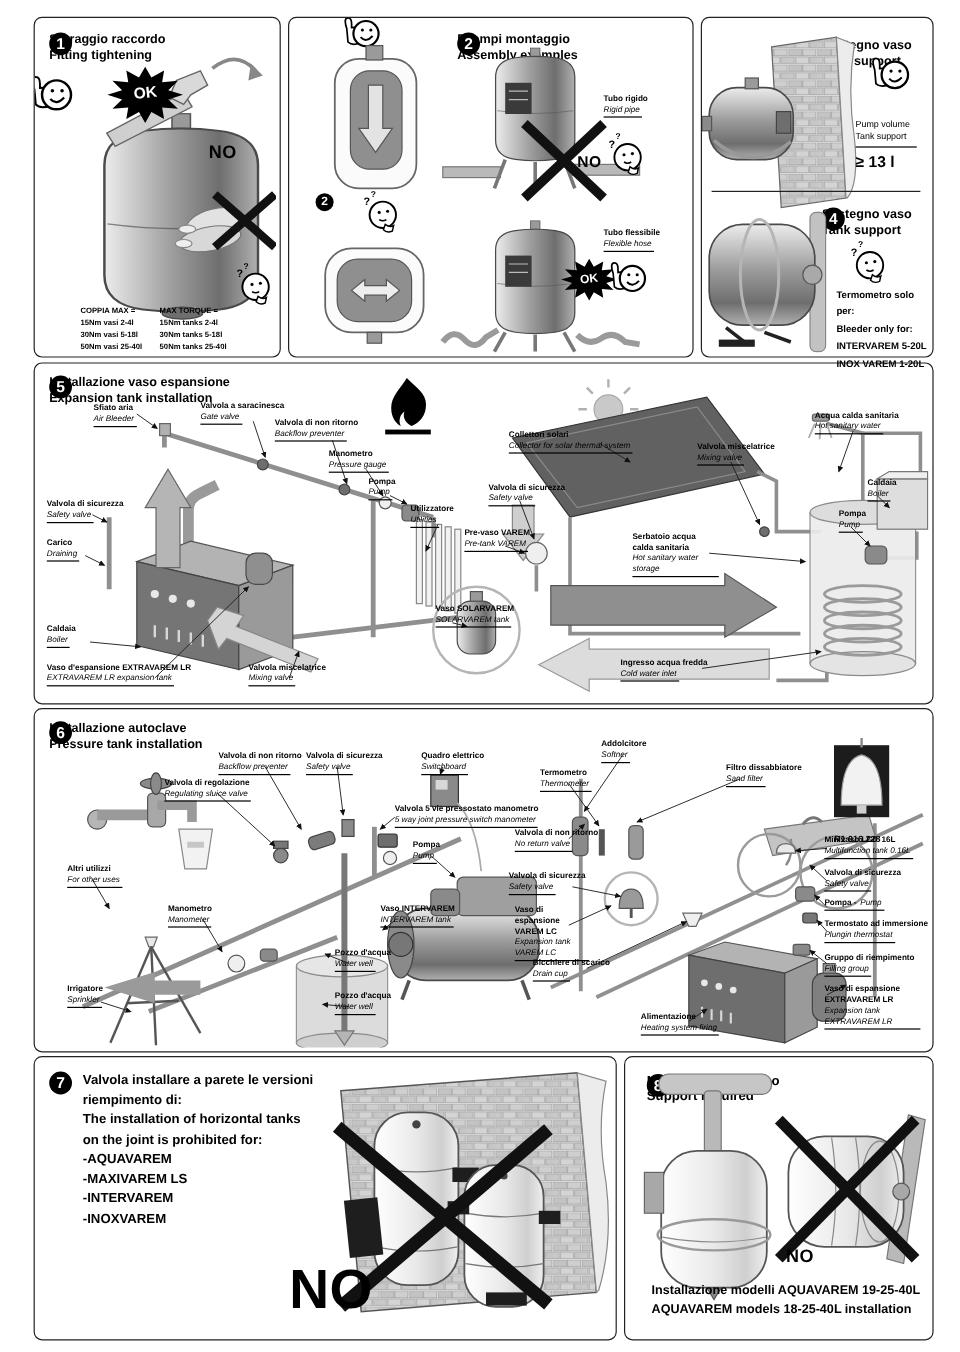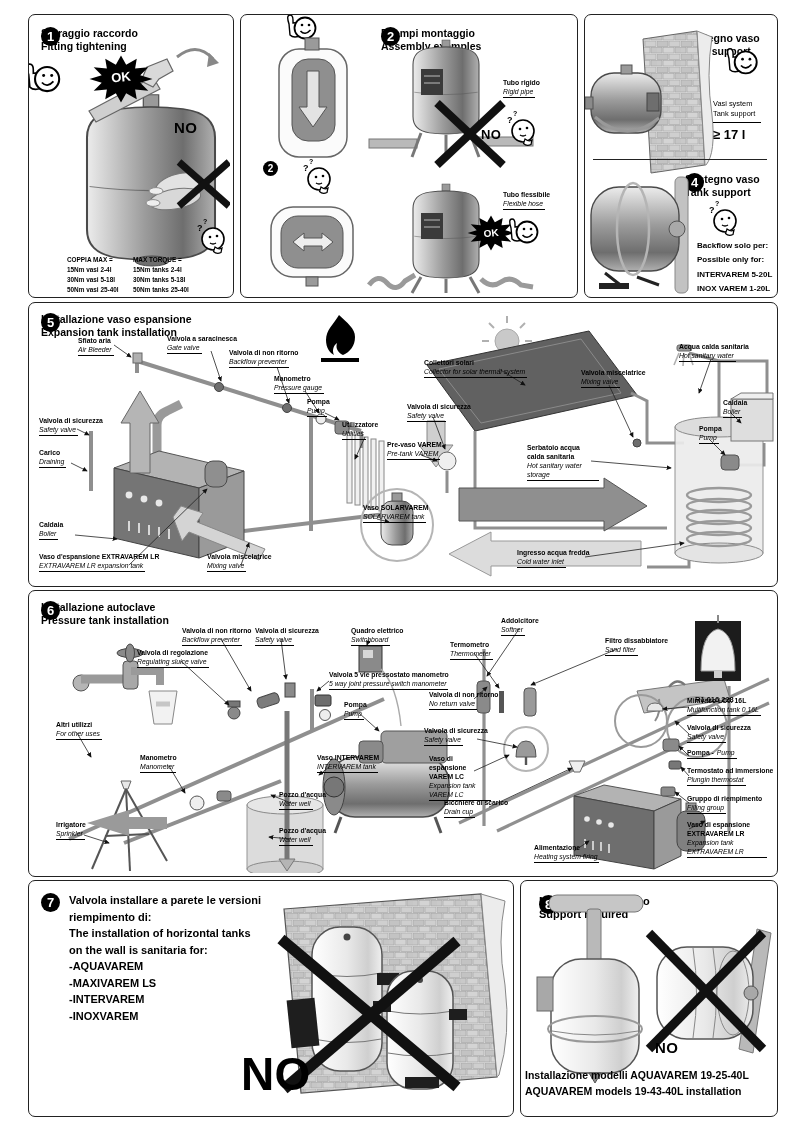--- a/index.html
+++ b/index.html
@@ -230,36 +230,36 @@
     </svg>
     <div class="hd" style="left:100px;top:17px">
       <div class="badge">3</div>
       <div class="t">
         <div>Sostegno vaso</div>
         <div>Tank support</div>
       </div>
     </div>
     <div class="vol" style="left:128px;top:84px">
       <div class="u">
-        <div>Vasi system</div>
+        <div>Pump volume</div>
         <div>Tank support</div>
       </div>
-      <div class="v">≥ 17 l</div>
+      <div class="v">≥ 13 l</div>
     </div>
     <div class="hline" style="left:8px;top:144px;width:174px"></div>
     <div class="hd" style="left:100px;top:158px">
       <div class="badge">4</div>
       <div class="t">
         <div>Sostegno vaso</div>
         <div>Tank support</div>
       </div>
     </div>
     <div class="s4txt" style="left:112px;top:224px">
-      <div>Backflow solo per:</div>
-      <div>Possible only for:</div>
+      <div>Termometro solo per:</div>
+      <div>Bleeder only for:</div>
       <div>INTERVAREM 5-20L</div>
       <div>INOX VAREM 1-20L</div>
     </div>
   </div>
 
   <div class="box" style="left:28px;top:302px;width:748px;height:283px">
     <svg class="fig" width="745" height="280" viewBox="0 0 745 280">
       <defs>
           <marker id="m5" markerWidth="7" markerHeight="7" refX="5.5" refY="3" orient="auto">
             <path d="M0,0 L6.5,3 L0,6 Z" fill="#111"></path>
@@ -630,21 +630,21 @@
           <line x1="428" y1="60" x2="255" y2="208"></line>
       </g>
     </svg>
     <div class="hd" style="left:12px;top:12px">
       <div class="badge">7</div>
     </div>
     <div class="s7txt" style="left:40px;top:11px">
       <div>Valvola installare a parete le versioni</div>
       <div>riempimento di:</div>
       <div>The installation of horizontal tanks</div>
-      <div>on the wall is sanitaria for:</div>
+      <div>on the joint is prohibited for:</div>
       <div>-AQUAVAREM</div>
       <div>-MAXIVAREM LS</div>
       <div>-INTERVAREM</div>
       <div>-INOXVAREM</div>
     </div>
     <div class="no" style="left:212px;top:166px;font-size:46px">NO</div>
   </div>
 
   <div class="box" style="left:520px;top:880px;width:256px;height:235px">
     <svg class="fig" width="253" height="232" viewBox="0 0 253 232">
@@ -671,19 +671,19 @@
       </g>
     </svg>
     <div class="hd" style="left:18px;top:14px">
       <div class="badge">8</div>
       <div class="t" style="font-size:11px">
         <div>Necessario sostegno</div>
         <div>Support required</div>
       </div>
     </div>
     <div class="no" style="left:134px;top:158px;font-size:15px">NO</div>
-    <div class="s8cap" style="left:4px;top:186px">
+    <div class="s8cap" style="left:22px;top:186px">
       <div>Installazione modelli AQUAVAREM 19-25-40L</div>
-      <div>AQUAVAREM models 19-43-40L installation</div>
+      <div>AQUAVAREM models 18-25-40L installation</div>
     </div>
   </div>
 
 </div>
 
 </body></html>

